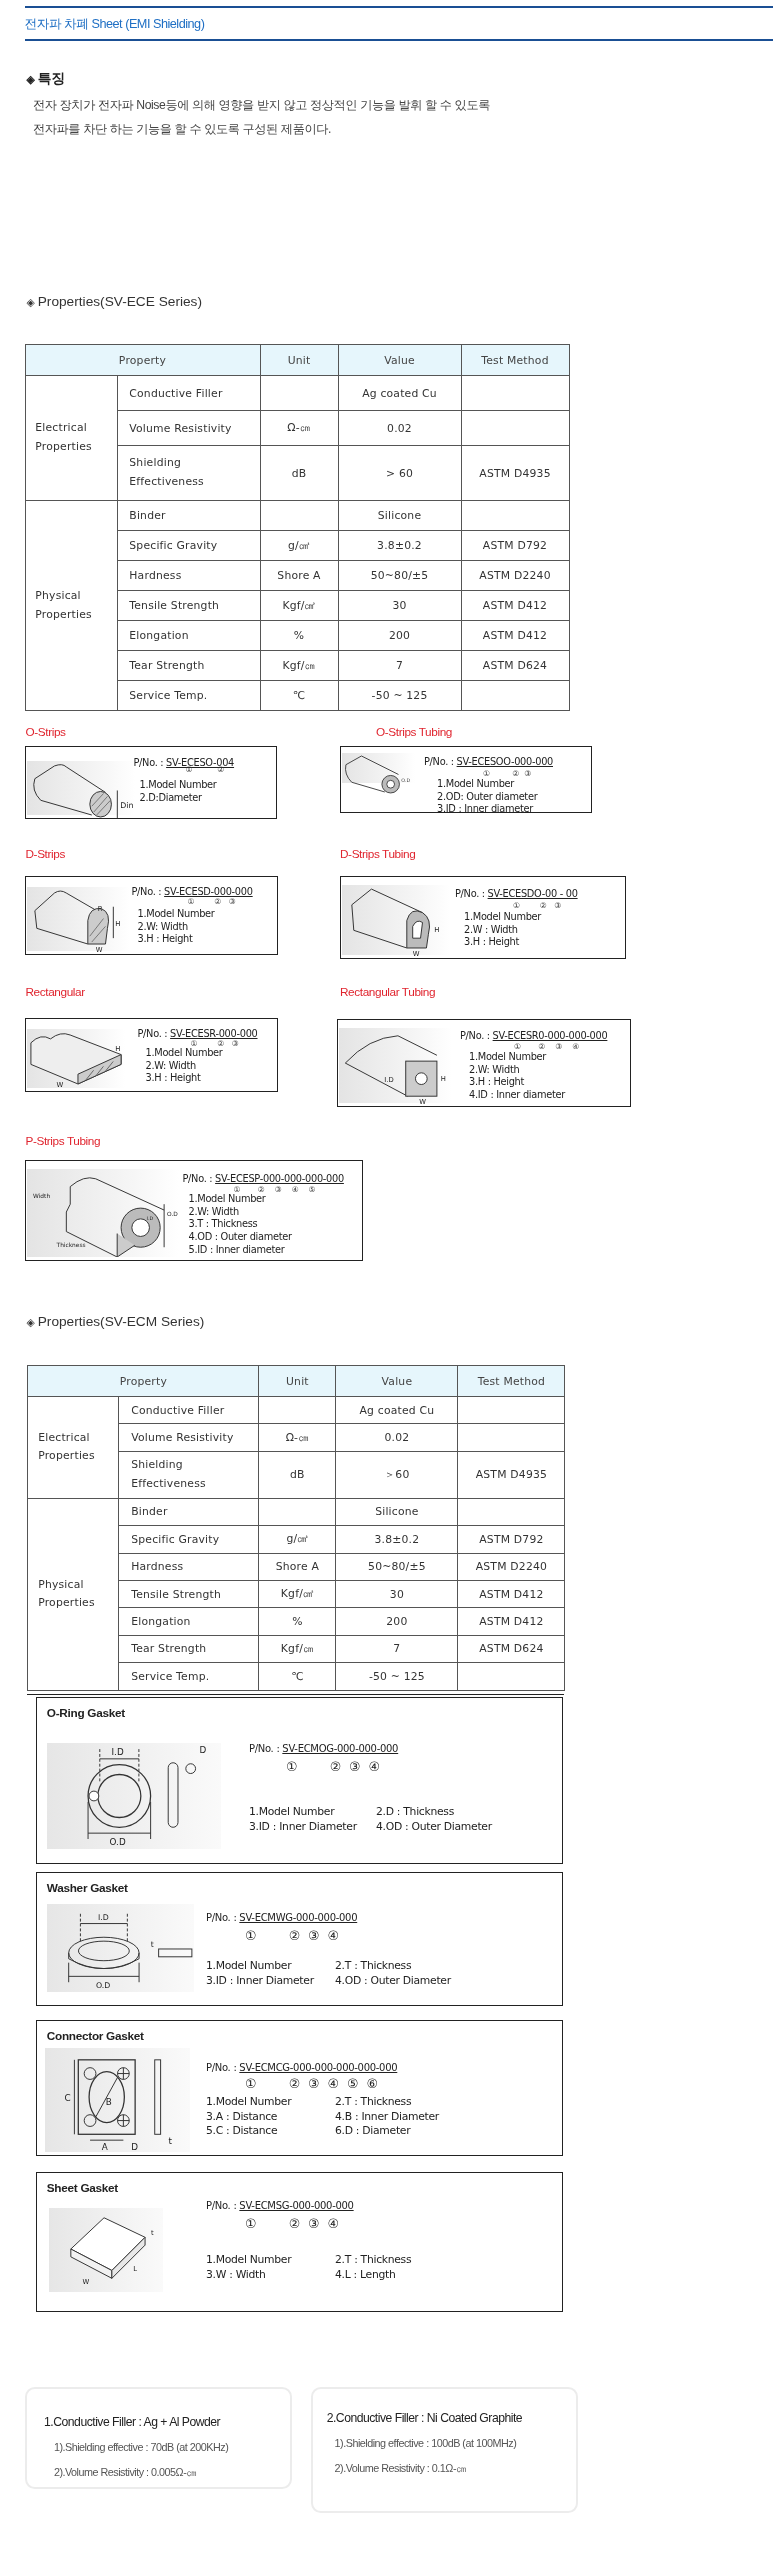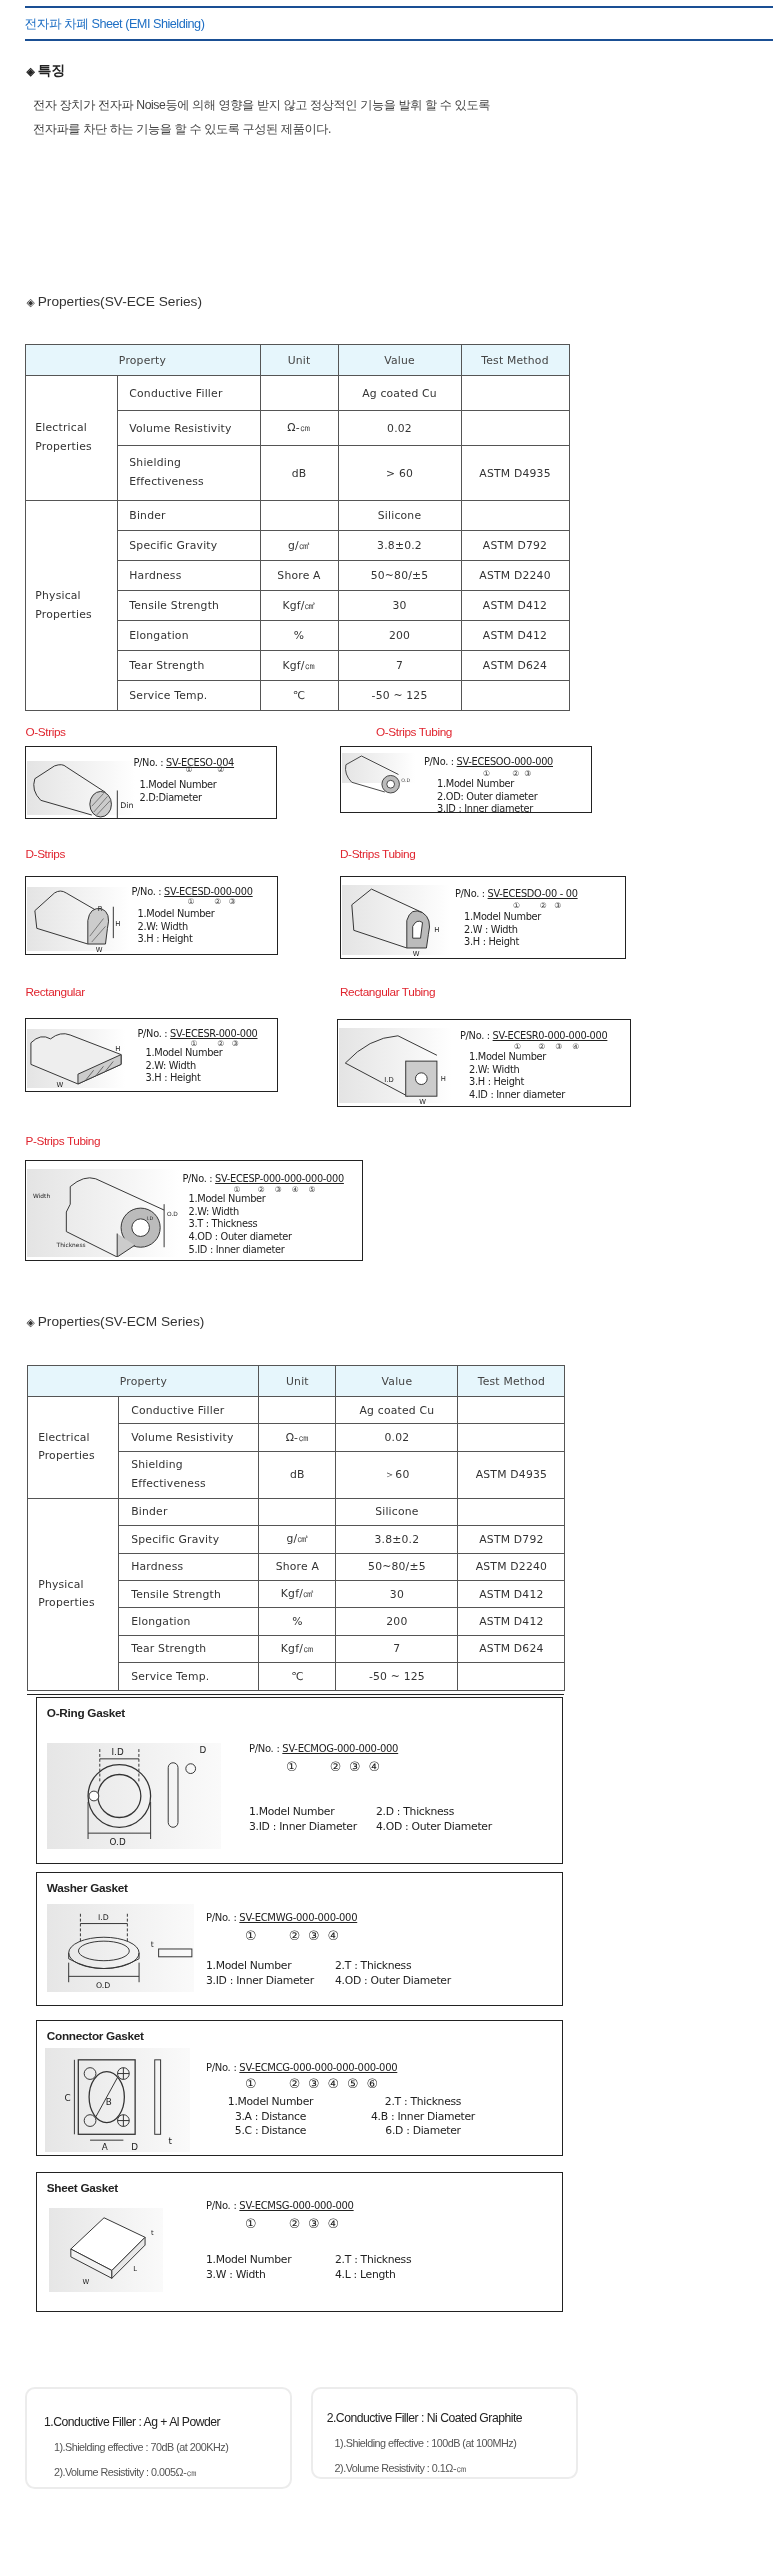--- a/index.html
+++ b/index.html
@@ -112,21 +112,21 @@
   }
   svg { display: block; }
 </style>
 </head>
 <body>
 
 <div class="abs title-bar">
   <span class="t">전자파 차폐 Sheet (EMI Shielding)</span>
 </div>
 
-<div class="abs sec-head" style="left:26.5px; top:62px;">
+<div class="abs sec-head" style="left:26.5px; top:70px;">
   <span class="diamond">◈</span><span>특징</span>
 </div>
 <div class="abs intro" style="left:33px; top:94px;">
   <p>전자 장치가 전자파 Noise등에 의해 영향을 받지 않고 정상적인 기능을 발휘 할 수 있도록</p>
   <p>전자파를 차단 하는 기능을 할 수 있도록 구성된 제품이다.</p>
 </div>
 
 <div class="abs sec-head light" style="left:26.5px; top:294px;">
   <span class="diamond">◈</span><span>Properties(SV-ECE Series)</span>
 </div>
@@ -501,21 +501,21 @@
   <div class="gpn" style="left:169px; top:39px;"><span>P/No. : </span><span class="code">SV-ECMWG-000-000-000</span></div>
   <div class="gnums" style="left:208px; top:55px;">①        ②  ③  ④</div>
   <div class="glist" style="left:169px; top:86px; grid-template-columns:129px 176px;">
     <div>1.Model Number</div>
     <div>2.T : Thickness</div>
     <div>3.ID : Inner Diameter</div>
     <div>4.OD : Outer Diameter</div>
   </div>
 </div>
 
-<div class="abs gasket" style="top:2020px; height:136px;text-align:center;">
+<div class="abs gasket" style="top:2020px; height:136px;">
   <div class="gt">Connector Gasket</div>
   <div class="gimg" style="left:7.8px; top:27.4px; width:145px; height:104px;">
     <svg width="145" height="104" viewBox="0 0 148 106">
       <rect x="34" y="12" width="58" height="76" fill="none" stroke="#333" stroke-width="1.3"></rect>
       <line x1="30" y1="12" x2="30" y2="88" stroke="#333"></line>
       <text x="20" y="54" font-size="9" fill="#222">C</text>
       <circle cx="46" cy="26" r="6" fill="none" stroke="#333"></circle>
         <circle cx="46" cy="74" r="6" fill="none" stroke="#333"></circle>
       <circle cx="80" cy="26" r="6" fill="none" stroke="#333"></circle>
         <line x1="74" y1="26" x2="86" y2="26" stroke="#333"></line>
@@ -572,20 +572,20 @@
 </div>
 
 <div class="abs card" style="left:24.5px; top:2387px; width:267px; height:102px;">
   <div class="ct" style="left:17.6px; top:25.5px;">1.Conductive Filler : Ag + Al Powder</div>
   <div class="cl" style="left:27.4px; top:46px;">
     <div>1).Shielding effective : 70dB (at 200KHz)</div>
     <div>2).Volume Resistivity : 0.005Ω-㎝</div>
   </div>
 </div>
 
-<div class="abs card" style="left:311px; top:2387px; width:267px; height:92px;">
+<div class="abs card" style="left:311px; top:2387px; width:267px; height:126px;">
   <div class="ct" style="left:13.7px; top:21.6px;">2.Conductive Filler : Ni Coated Graphite</div>
   <div class="cl" style="left:21.6px; top:42px;">
     <div>1).Shielding effective : 100dB (at 100MHz)</div>
     <div>2).Volume Resistivity : 0.1Ω-㎝</div>
   </div>
 </div>
 
 
 </body></html>

